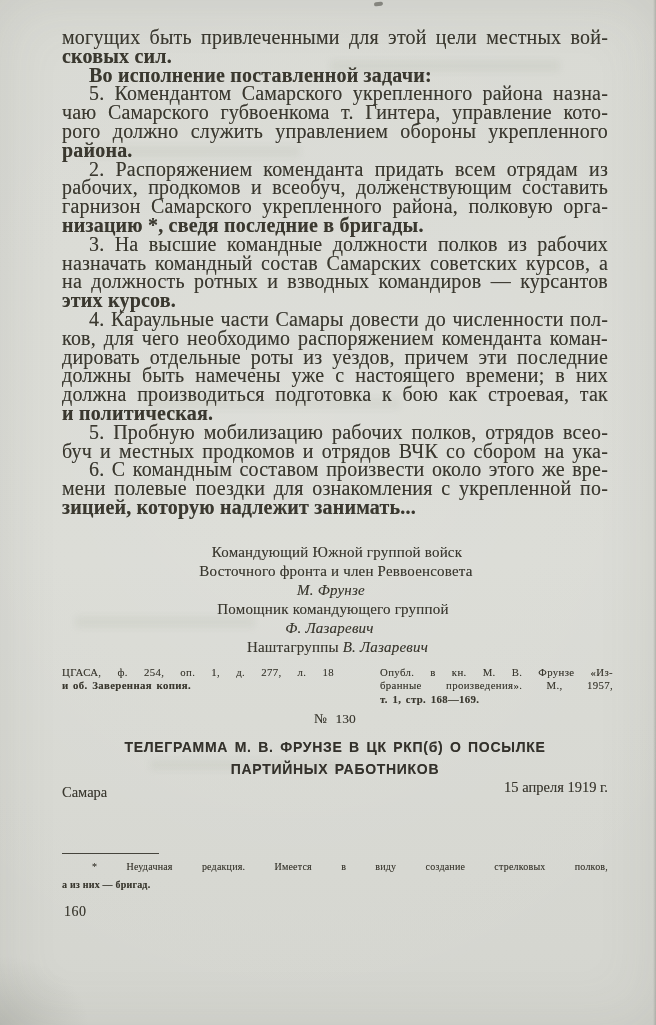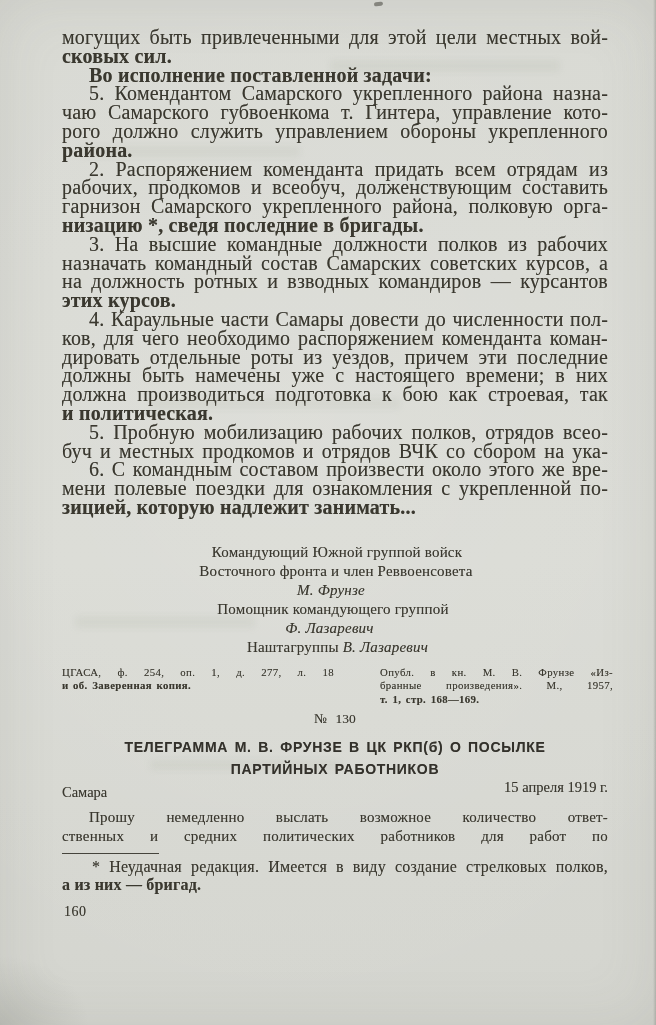--- a/index.html
+++ b/index.html
@@ -69,21 +69,21 @@
   .place { padding-top:5px; }
   .date  { padding-top:0; }
 
   .doc130-body { position:absolute; top:808px; left:62px; width:546px;
     font-size:15px; line-height:18.8px; letter-spacing:0.2px; }
 
   
   .footnote-rule { position:absolute; top:853px; left:62px; width:97px; height:1.4px;
     background:#45443c; }
   .footnote { position:absolute; top:858px; left:62px; width:546px;
-    font-size:16px; line-height:18.3px; letter-spacing:0.2px; }
+    font-size:10px; line-height:18.3px; letter-spacing:0.2px; }
   .footnote .tline.indent { text-indent:30px; }
 
   .page-number { position:absolute; top:904px; left:64px; font-size:14px;
     letter-spacing:0.5px; }
 </style>
 </head>
 <body>
 
 <div class="page">
 
@@ -173,26 +173,20 @@
   <div class="doc-title">
     <div>ТЕЛЕГРАММА М. В. ФРУНЗЕ В ЦК РКП(б) О ПОСЫЛКЕ</div>
     <div>ПАРТИЙНЫХ РАБОТНИКОВ</div>
   </div>
 
   <div class="place-date">
     <span class="place">Самара</span>
     <span class="date">15 апреля 1919 г.</span>
   </div>
 
-  <div class="doc130-body">
-      <div>
-        <div class="tline indent">Прошу немедленно выслать возможное количество ответ-</div>
-        <div class="tline">ственных и средних политических работников для работ по</div>
-      </div>
-    </div>
 
   <div class="footnote-rule"></div>
 
   <div class="footnote">
       <div>
         <div class="tline indent">* Неудачная редакция. Имеется в виду создание стрелковых полков,</div>
         <div class="tline lastline">а из них — бригад.</div>
       </div>
     </div>
 

